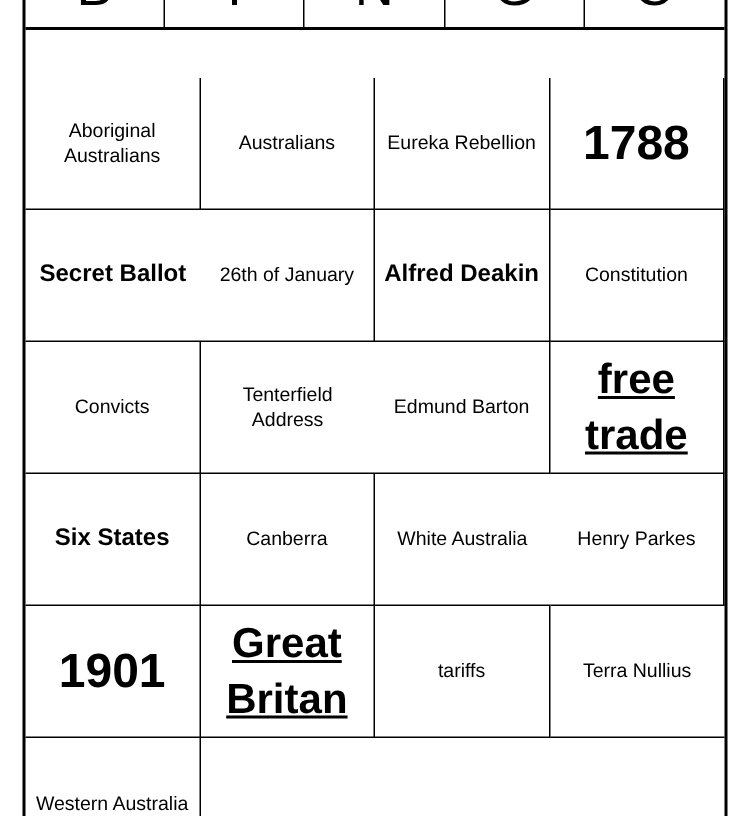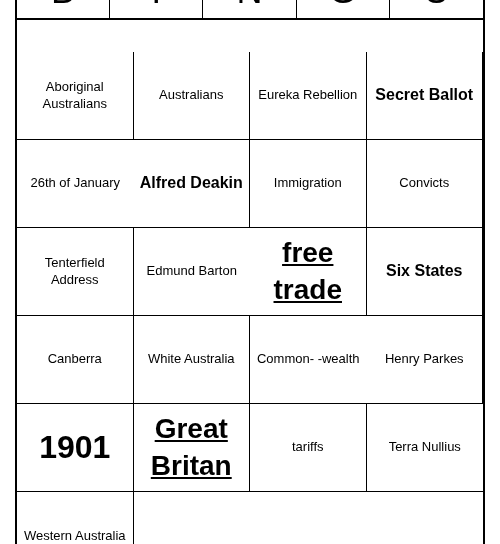--- a/index.html
+++ b/index.html
@@ -96,32 +96,32 @@
   <div class="bingo-header-cell">B</div>
       <div class="bingo-header-cell">I</div>
       <div class="bingo-header-cell">N</div>
       <div class="bingo-header-cell">G</div>
       <div class="bingo-header-cell">O</div>
     </div>
   <div class="bingo-grid">
   <div class="bingo-cell">Aboriginal Australians</div>
       <div class="bingo-cell">Australians</div>
       <div class="bingo-cell">Eureka Rebellion</div>
+      <div class="bingo-cell xl-text">1788</div>
       <div class="bingo-cell medium-text">Secret Ballot</div>
       <div class="bingo-cell">26th of January</div>
       <div class="bingo-cell medium-text">Alfred Deakin</div>
-      <div class="bingo-cell">Immigration</div>
+      <div class="bingo-cell">Constitution</div>
       <div class="bingo-cell">Convicts</div>
       <div class="bingo-cell">Tenterfield Address</div>
       <div class="bingo-cell">Edmund Barton</div>
       <div class="bingo-cell large-text">free trade</div>
       <div class="bingo-cell medium-text">Six States</div>
       <div class="bingo-cell">Canberra</div>
       <div class="bingo-cell">White Australia</div>
-      <div class="bingo-cell">Common- -wealth</div>
       <div class="bingo-cell">Henry Parkes</div>
       <div class="bingo-cell xl-text">1901</div>
       <div class="bingo-cell large-text">Great Britan</div>
       <div class="bingo-cell">tariffs</div>
       <div class="bingo-cell">Terra Nullius</div>
       <div class="bingo-cell">Western Australia</div>
     </div>
 </div>
 
 </body></html>

